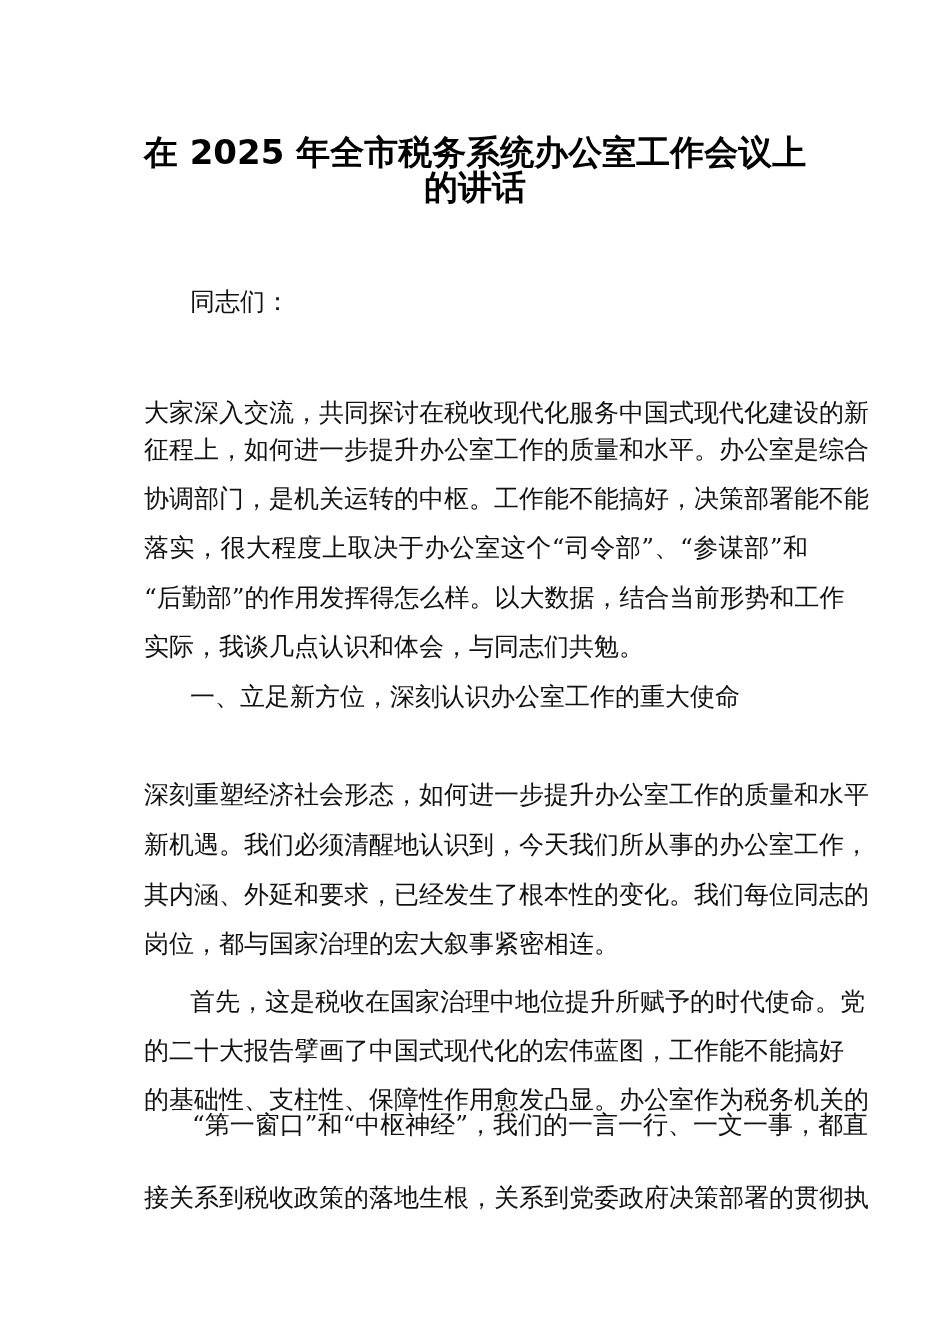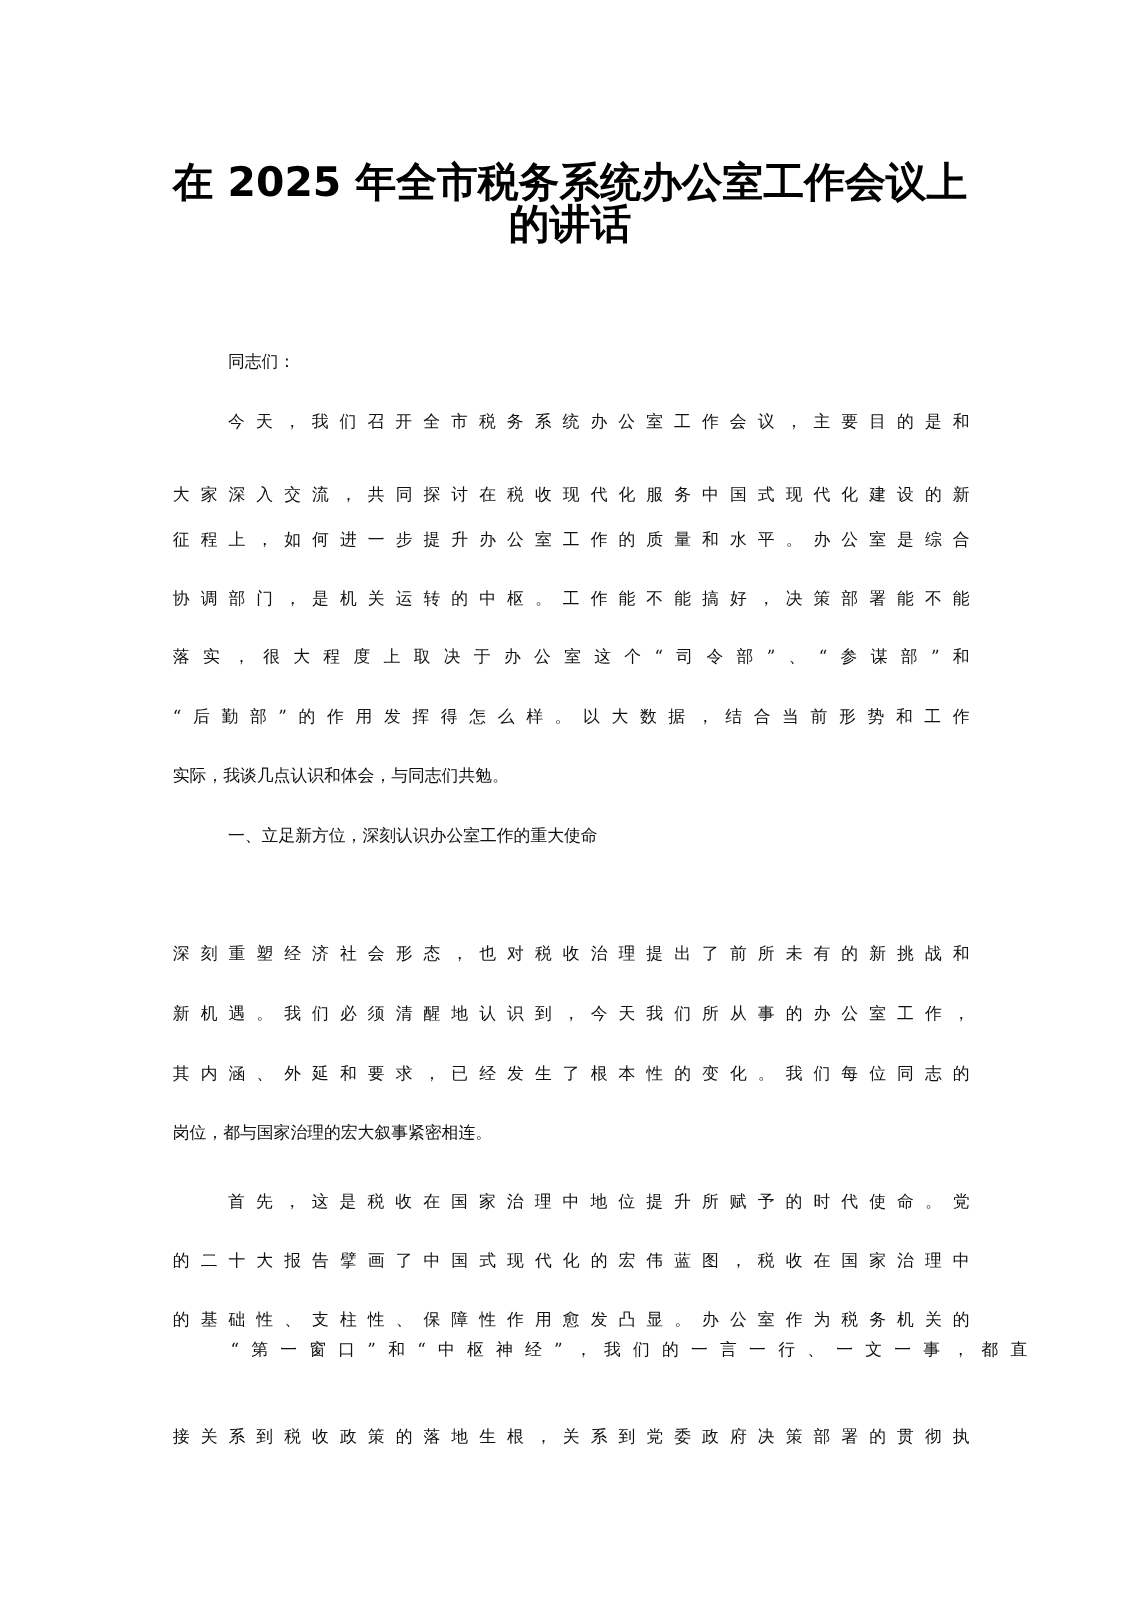--- a/index.html
+++ b/index.html
@@ -33,21 +33,21 @@
       letter-spacing: 0px;
       color: #000000;
     }
     .title.l1 { top: 128px; }
     .title.l2 { top: 163px; }
     .line {
       position: absolute;
       left: 144px;
       width: 664px;
       font-family: "DejaVu Serif", "Liberation Serif", serif;
-      font-size: 14px;
+      font-size: 25px;
       line-height: 30px;
       white-space: nowrap;
       color: #111111;
       text-align: justify;
       text-align-last: justify;
     }
     .line.last {
       text-align-last: left;
     }
     .line.indent {
@@ -58,34 +58,33 @@
 </head>
 <body>
 
 <div class="page">
 
   <div class="title l1">在 2025 年全市税务系统办公室工作会议上</div>
   <div class="title l2">的讲话</div>
 
   <div class="line indent last" style="top:287px;">同志们：</div>
 
-  <div class="line indent" style="top:337px;"> 今天，我们召开全市税务系统办公室工作会议，主要目的是和</div>
   <div class="line" style="top:386px;margin-top:12px;">大家深入交流，共同探讨在税收现代化服务中国式现代化建设的新</div>
   <div class="line" style="top:435px;">征程上，如何进一步提升办公室工作的质量和水平。办公室是综合</div>
   <div class="line" style="top:484px;">协调部门，是机关运转的中枢。工作能不能搞好，决策部署能不能</div>
   <div class="line" style="top:533px;">落实，很大程度上取决于办公室这个“司令部”、“参谋部”和</div>
   <div class="line" style="top:583px;">“后勤部”的作用发挥得怎么样。以大数据，结合当前形势和工作</div>
   <div class="line last" style="top:632px;">实际，我谈几点认识和体会，与同志们共勉。</div>
 
   <div class="line indent last" style="top:682px;">一、立足新方位，深刻认识办公室工作的重大使命</div>
 
-  <div class="line" style="top:780px;">深刻重塑经济社会形态，也对税收治理提出了前所未有的新挑战和</div>
+  <div class="line" style="top:780px;">深刻重塑经济社会形态，如何进一步提升办公室工作的质量和水平</div>
   <div class="line" style="top:830px;">新机遇。我们必须清醒地认识到，今天我们所从事的办公室工作，</div>
   <div class="line" style="top:880px;">其内涵、外延和要求，已经发生了根本性的变化。我们每位同志的</div>
   <div class="line last" style="top:929px;">岗位，都与国家治理的宏大叙事紧密相连。</div>
 
   <div class="line indent" style="top:987px;">首先，这是税收在国家治理中地位提升所赋予的时代使命。党</div>
-  <div class="line" style="top:1036px;">的二十大报告擘画了中国式现代化的宏伟蓝图，税收在国家治理中</div>
+  <div class="line" style="top:1036px;">的二十大报告擘画了中国式现代化的宏伟蓝图，工作能不能搞好</div>
   <div class="line" style="top:1085px;">的基础性、支柱性、保障性作用愈发凸显。办公室作为税务机关的</div>
   <div class="line" style="top:1110px;margin-left:48px;">“第一窗口”和“中枢神经”，我们的一言一行、一文一事，都直</div>
   <div class="line" style="top:1183px;">接关系到税收政策的落地生根，关系到党委政府决策部署的贯彻执</div>
 
 </div>
 
 </body></html>

